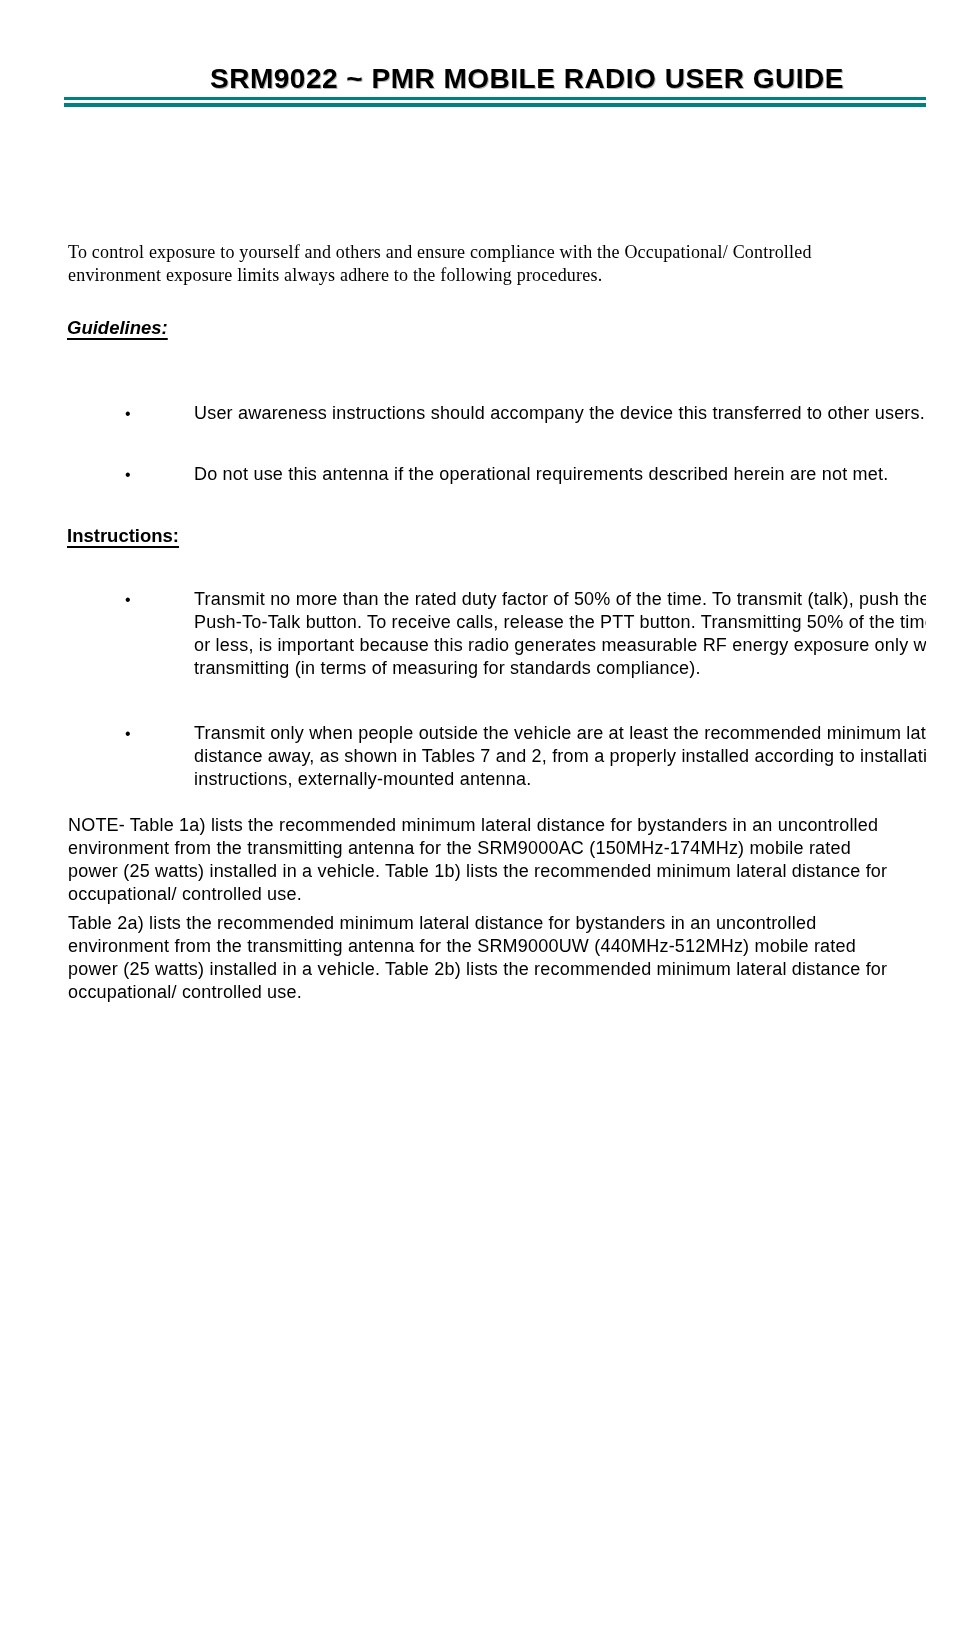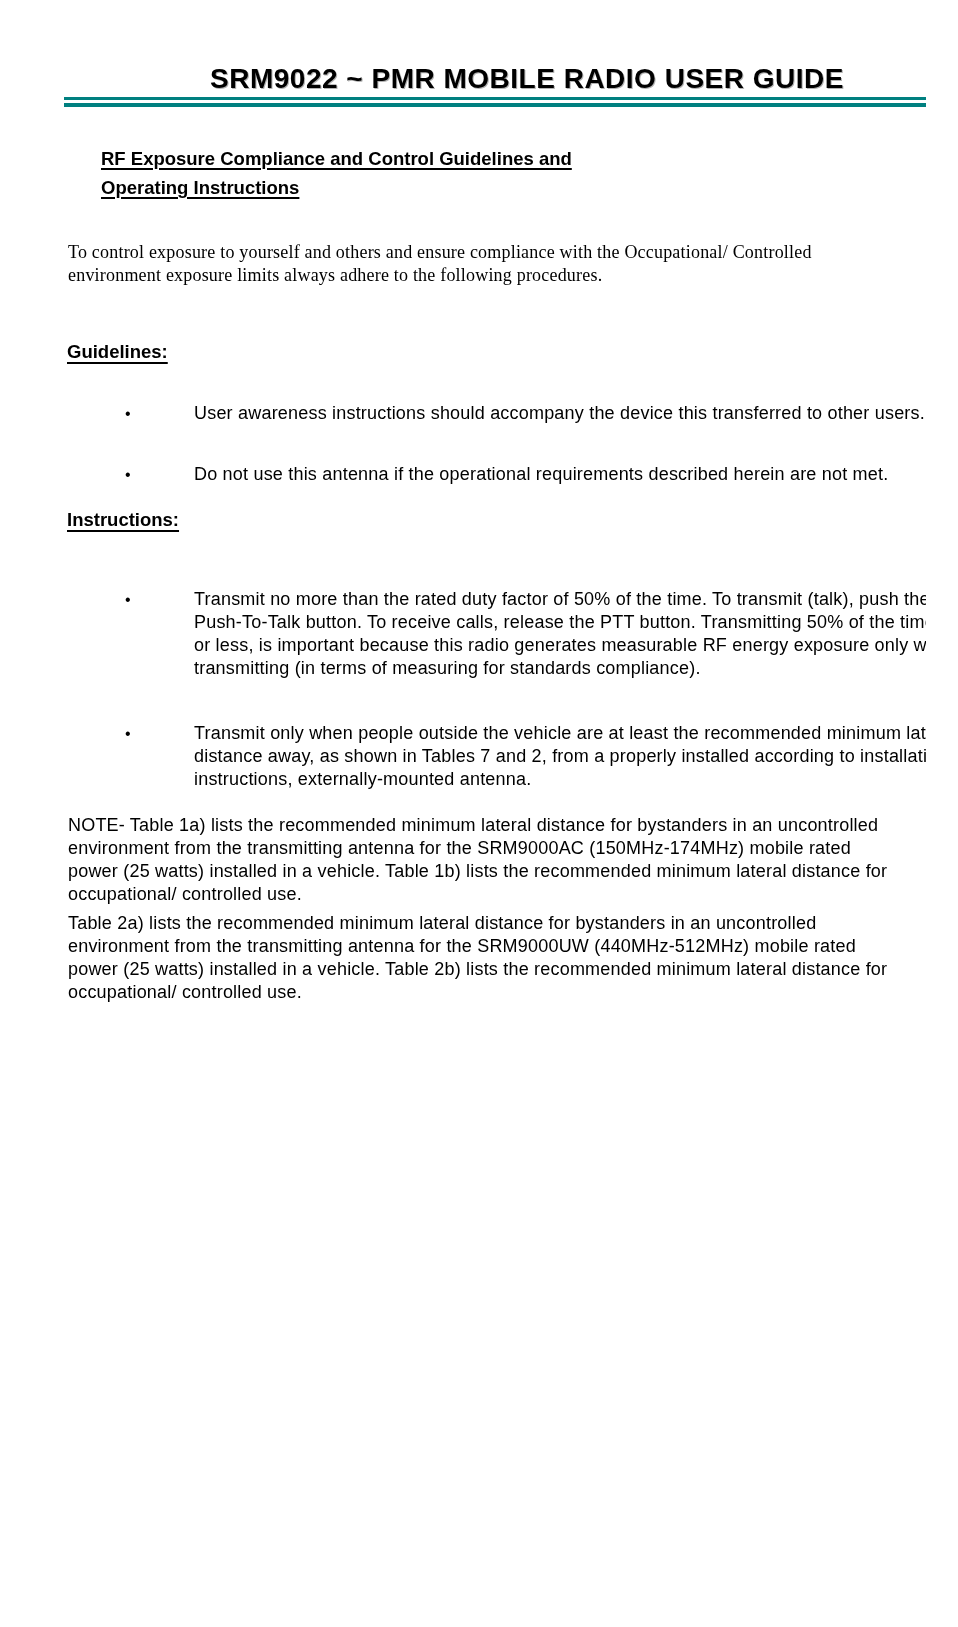--- a/index.html
+++ b/index.html
@@ -41,22 +41,22 @@
   }
   .p-intro { top:177px;font-family:Liberation Serif, serif; }
   .p-note1 { top:750px; }
   .p-note2 { top:848px; }
   .sub-heading {
     position:absolute; left:3px;
     font-size:18.5px; font-weight:bold; line-height:23px;
     text-decoration:underline; text-decoration-thickness:2px; text-underline-offset:4px;
     white-space:nowrap;
   }
-  .h-guidelines   { top:276px; }
-  .h-instructions { top:444px; }
+  .h-guidelines   { top:252px;font-style:italic; }
+  .h-instructions { top:460px; }
   .bullet {
     position:absolute; left:45px; right:4px;
     display:flex; align-items:flex-start;
     font-size:18px; line-height:23px; letter-spacing:0.2px;
   }
   .b1 { top:322px; }
   .b2 { top:383px; }
   .b3 { top:508px; }
   .b4 { top:642px; }
   .bullet .marker { width:37px; flex:0 0 37px; font-size:16px; line-height:23px; }
@@ -72,22 +72,20 @@
 </style>
 </head>
 <body>
 
 <div class="page">
 
   <h1 class="title">SRM9022 ~ PMR MOBILE RADIO USER GUIDE</h1>
   <div class="rule hdr-rule-thin"></div>
   <div class="rule hdr-rule-thick"></div>
 
-  <h2 class="section-heading">RF Exposure Compliance and Control Guidelines and
-Operating Instructions</h2>
 
   <p class="para p-intro">To control exposure to yourself and others and ensure compliance with the Occupational/ Controlled
 environment exposure limits always adhere to the following procedures.</p>
 
   <h3 class="sub-heading h-guidelines">Guidelines:</h3>
 
   <div class="bullet b1">
     <span class="marker">•</span>
     <div class="btext">User awareness instructions should accompany the device this transferred to other users.</div>
   </div>

